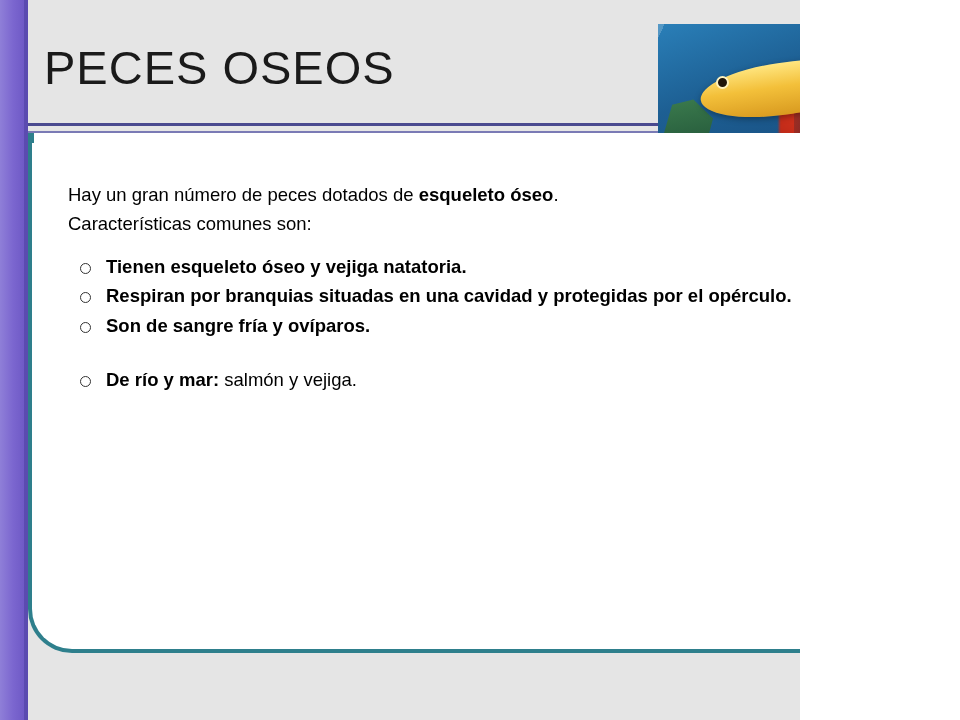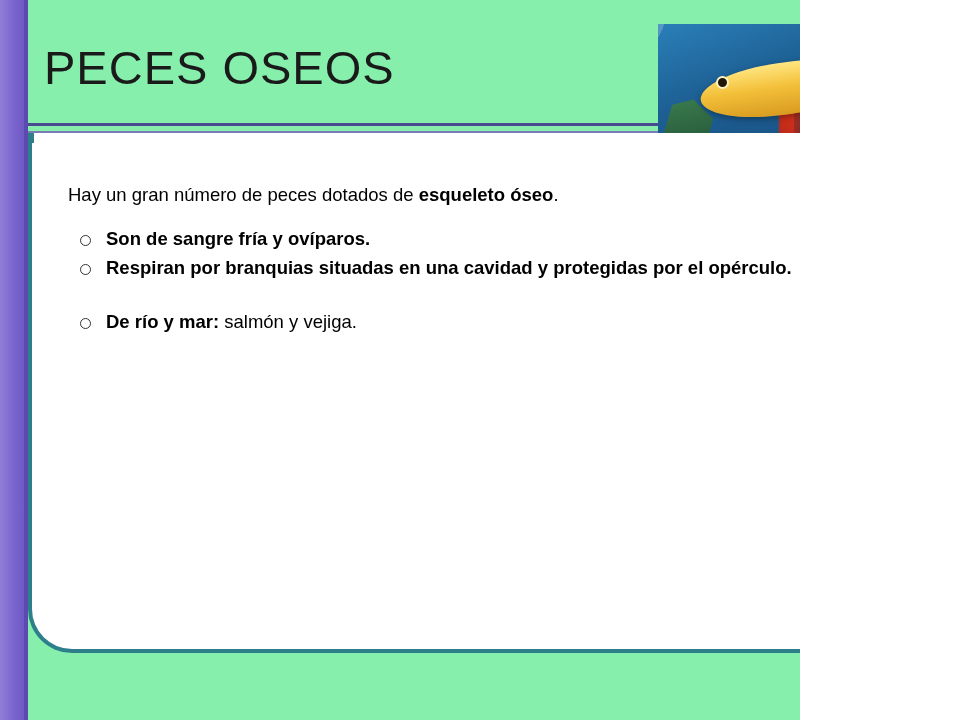--- a/index.html
+++ b/index.html
@@ -10,21 +10,21 @@
     width: 960px;
     height: 720px;
     background: #ffffff;
     font-family: "Liberation Sans", sans-serif;
     overflow: hidden;
   }
   #slide {
     position: relative;
     width: 800px;
     height: 720px;
-    background: #86efac;
+    background: #e5e5e5;
     overflow: hidden;
   }
 
   
   .left-band {
     position: absolute;
     left: 0;
     top: 0;
     width: 24px;
     height: 720px;
@@ -278,29 +278,33 @@
   <div class="panel-cap-left"></div>
 
   <div class="content">
 
 
     <div class="spacer-sm"></div>
 
     <div class="para">
       <span> Hay un gran número de peces dotados de <span class="b">esqueleto óseo</span>.</span>
     </div>
+    <div class="para">Características comunes son:</div>
 
     <div class="spacer-sm"></div>
 
     <ul class="bullets">
       <li>
-        <span class="b">Son de sangre fría y ovíparos.</span>
+        <span class="b">Tienen esqueleto óseo y vejiga natatoria.</span>
       </li>
       <li>
         <span class="b">Respiran por branquias situadas en una cavidad y protegidas por el opérculo.</span>
+      </li>
+      <li>
+        <span class="b">Son de sangre fría y ovíparos.</span>
       </li>
     </ul>
 
     <div class="spacer-xs"></div>
 
 
     <div class="spacer-sm"></div>
 
     <ul class="bullets">
       <li>

